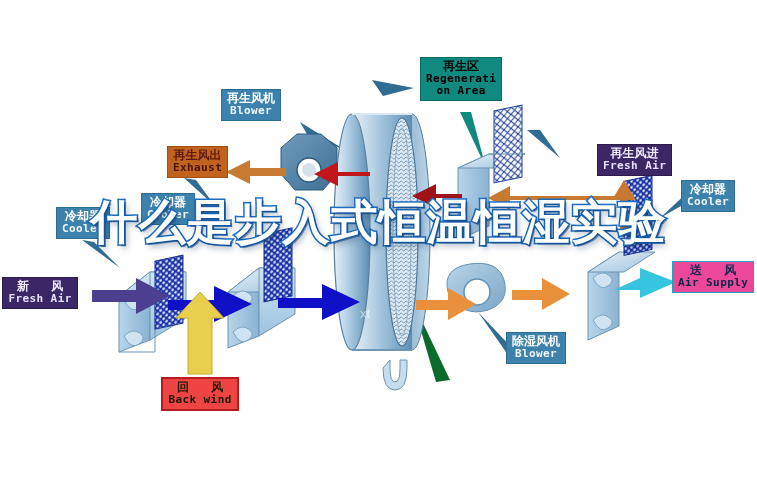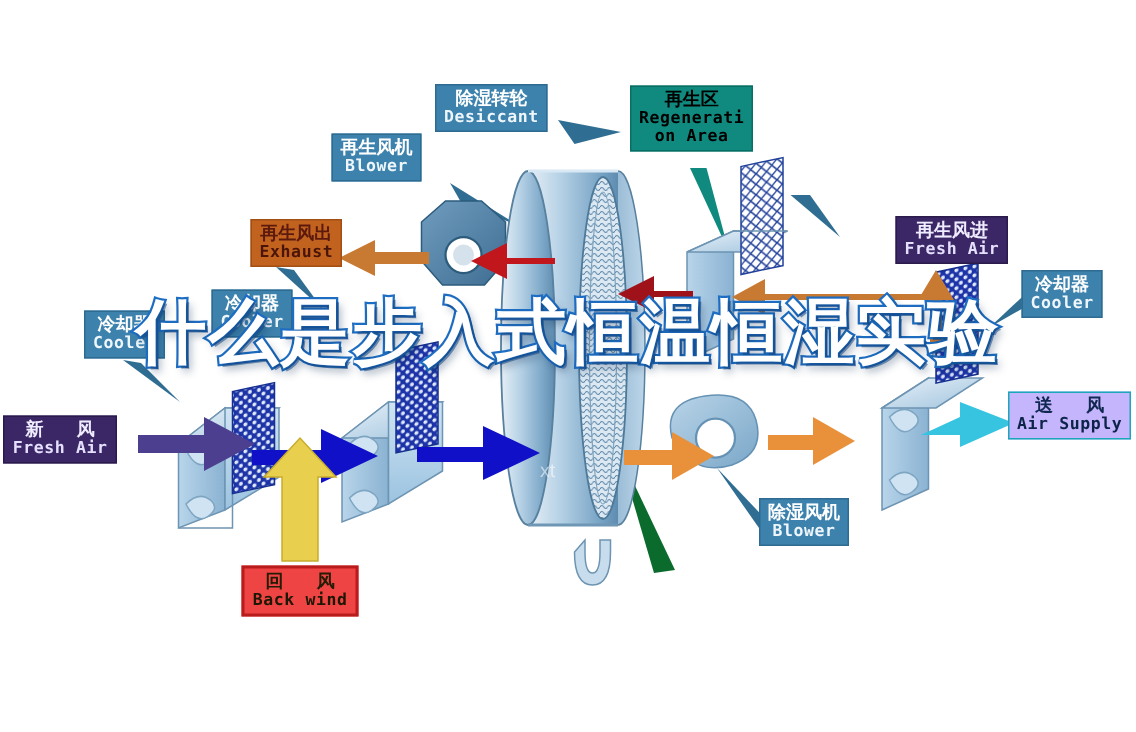--- a/index.html
+++ b/index.html
@@ -48,21 +48,21 @@
   .t-orange {background:#c2621f;border:1px solid #a14f14;color:#6e1d10;}
   .t-orange .cn{color:#5c1a0d;}
   .t-orange .en{color:#4a1508;}
   .t-teal   {background:#108a7e;border:1px solid #0b6e64;color:#000000;}
   .t-purple {background:#3b2766;border:1px solid #2b1b4d;color:#f0ecff;}
   .t-purple .en{color:#e6e0ff;}
   .t-yellow {background:#ef4444;border:2px solid #b91c1c;color:#2a2206;}
   .t-yellow .cn{color:#241c04;}
   .t-yellow .en{color:#1d1703;}
   .t-green  {background:#0a6b2c;border:1px solid #075521;color:#b9f5cf;}
-  .t-cyan   {background:#c4b5fd;border:1px solid #1aa7bb;color:#10284f;}
+  .t-cyan   {background:#ec4899;border:1px solid #1aa7bb;color:#10284f;}
   .t-cyan .en{color:#0d2347;}
 
   
   #headline{
     position:absolute;
     left:0;right:0;
     top:196px;
     z-index:60;
     text-align:center;
     font-family:"DejaVu Sans","Liberation Sans",sans-serif;
@@ -236,24 +236,20 @@
 
       <path d="M416,300 L448,300 L448,288 L476,304 L448,320 L448,310 L416,310 Z" fill="#e8913a"></path>
 
       <path d="M512,290 L542,290 L542,278 L570,294 L542,310 L542,300 L512,300 Z" fill="#e8913a"></path>
 
       <path d="M614,290 L640,278 L640,268 L676,282 L640,298 L640,290 Z" fill="#36c4e0"></path>
       <path d="M614,290 L648,276 L648,288 Z" fill="#36c4e0"></path>
     </g>
   </svg>
 
-  <div class="lbl t-blue" style="left:290px;top:56px;">
-    <span class="cn">除湿转轮</span>
-    <span class="en">Desiccant</span>
-  </div>
 
   <div class="lbl t-blue" style="left:221px;top:89px;">
     <span class="cn">再生风机</span>
     <span class="en">Blower</span>
   </div>
 
   <div class="lbl t-teal" style="left:420px;top:57px;">
     <span class="cn">再生区</span>
     <span class="en">Regenerati</span>
     <span class="en">on Area</span>

